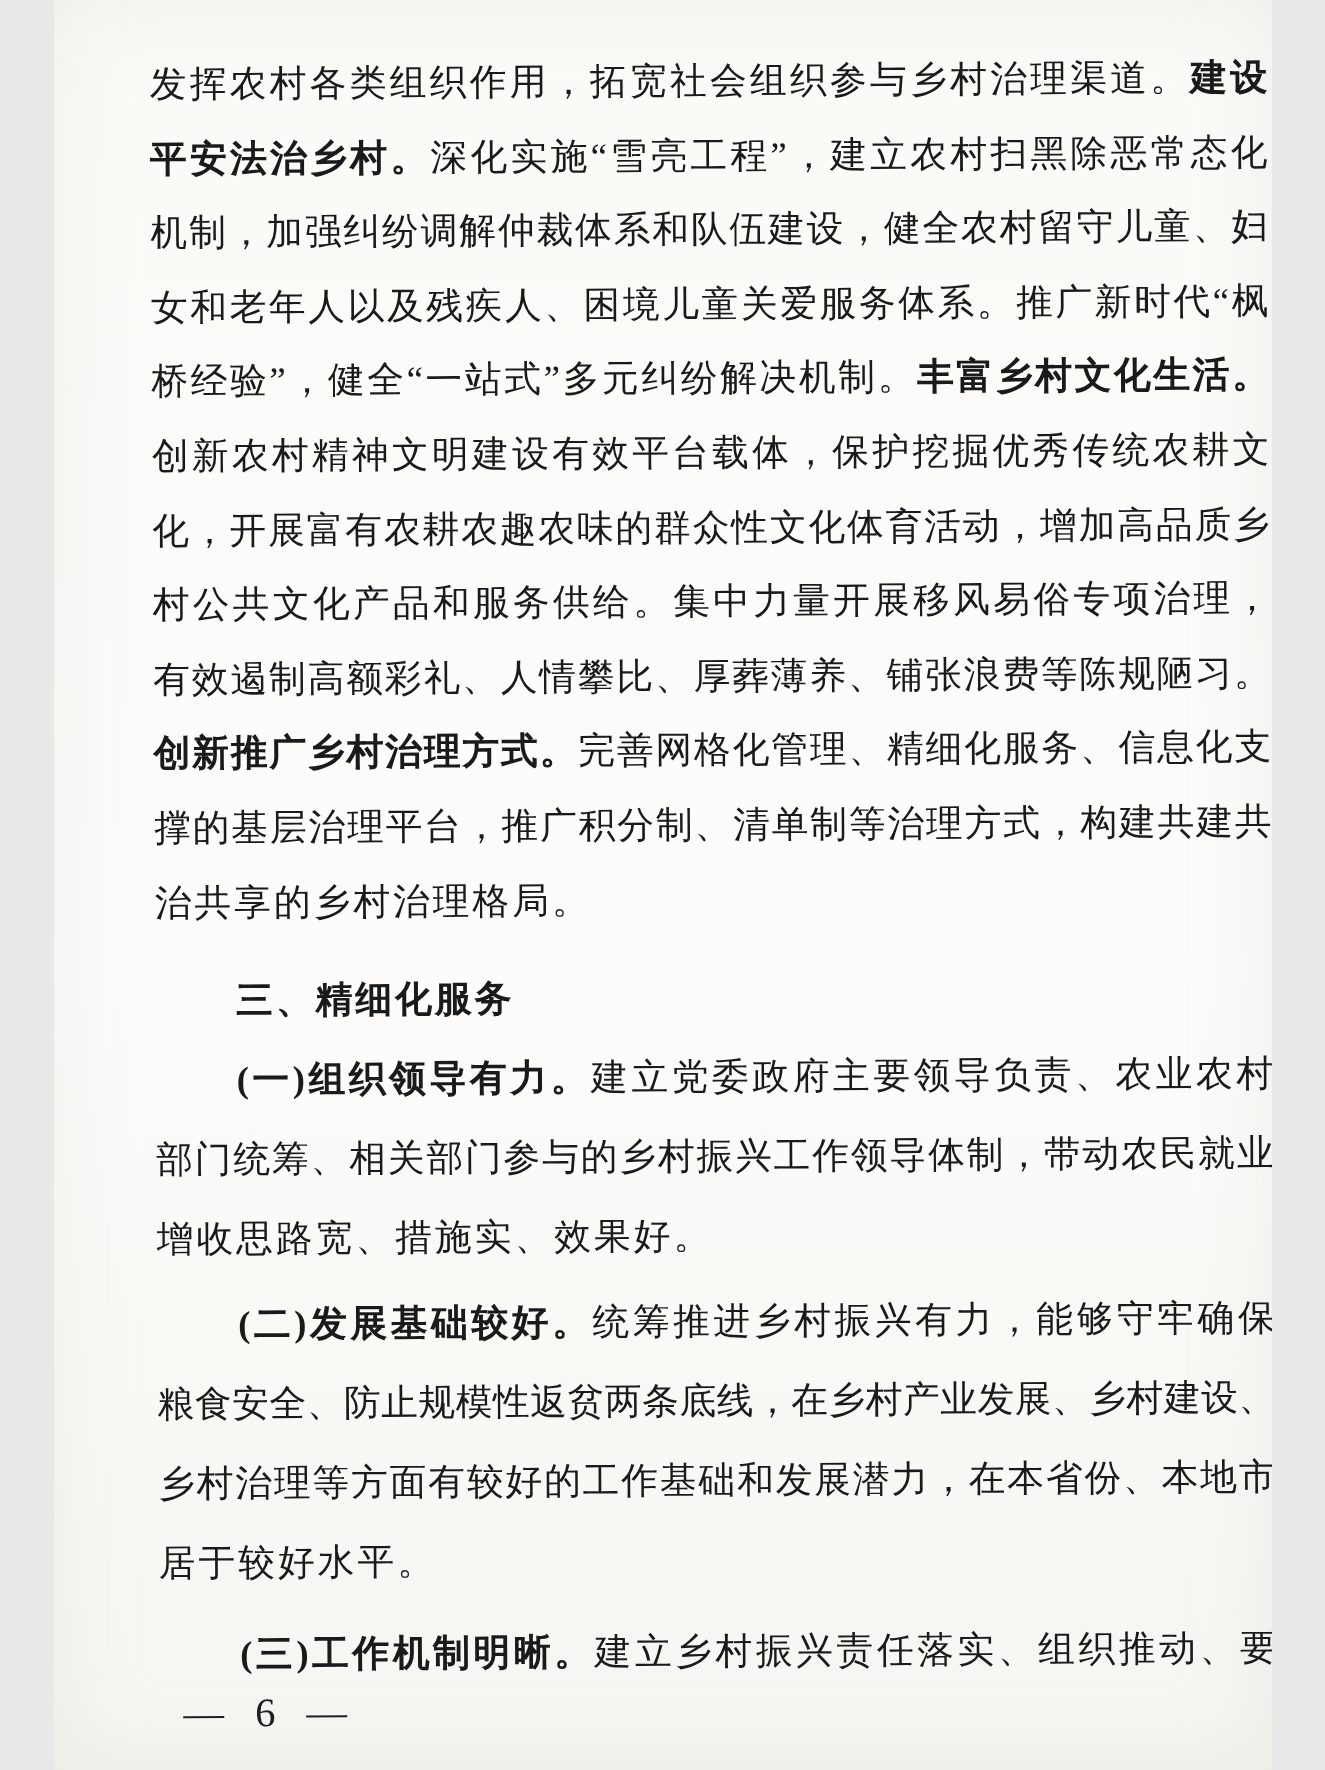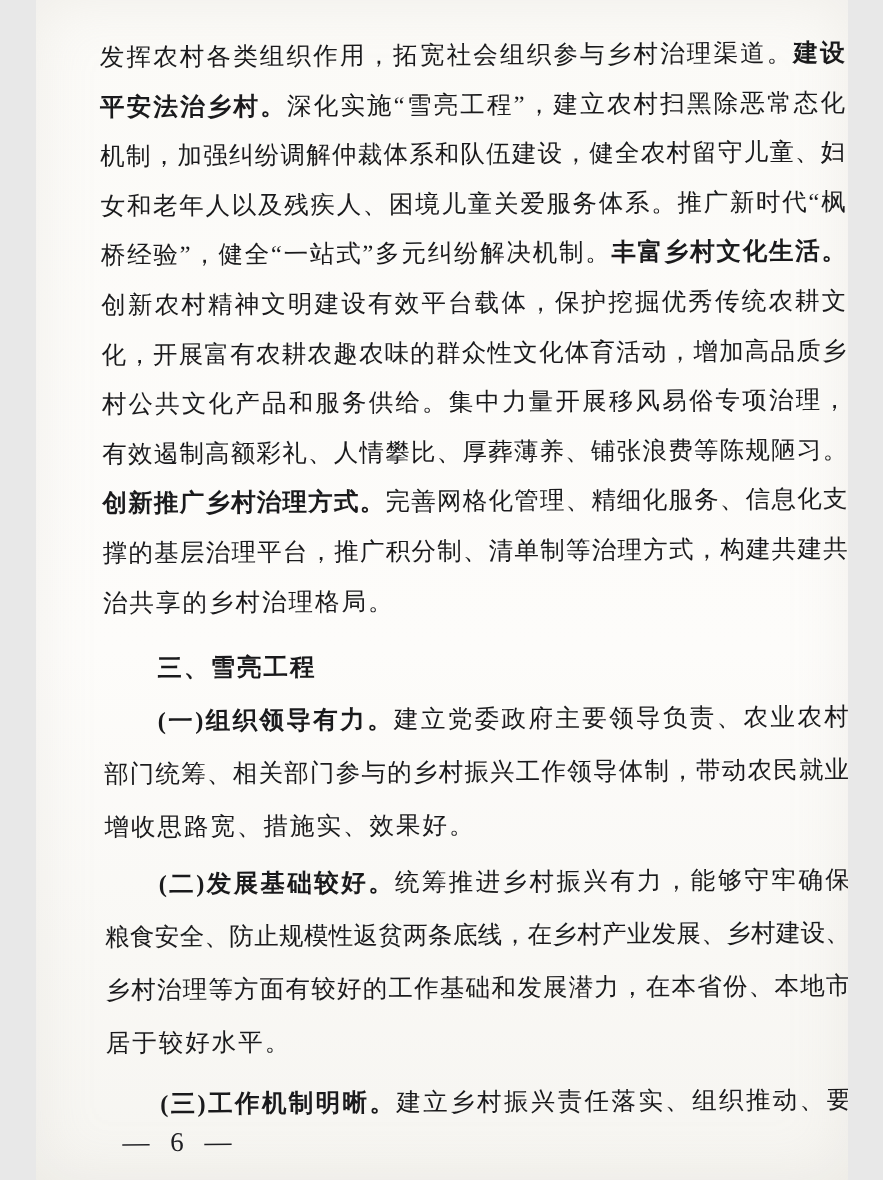--- a/index.html
+++ b/index.html
@@ -64,21 +64,21 @@
       <div class="line j"><span class="r">创新农村精神文明建设有效平台载体，保护挖掘优秀传统农耕文</span></div>
       <div class="line j"><span class="r">化，开展富有农耕农趣农味的群众性文化体育活动，增加高品质乡</span></div>
       <div class="line j"><span class="r">村公共文化产品和服务供给。集中力量开展移风易俗专项治理，</span></div>
       <div class="line j"><span class="r">有效遏制高额彩礼、人情攀比、厚葬薄养、铺张浪费等陈规陋习。</span></div>
       <div class="line j"><span class="b">创新推广乡村治理方式。</span><span class="r">完善网格化管理、精细化服务、信息化支</span></div>
       <div class="line j"><span class="r">撑的基层治理平台，推广积分制、清单制等治理方式，构建共建共</span></div>
       <div class="line last"><span class="r">治共享的乡村治理格局。</span></div>
     </div>
 
     <div class="heading-row">
-      <div class="line last indent"><span class="b">三、雪亮工程</span></div>
+      <div class="line last indent"><span class="b">三、精细化服务</span></div>
     </div>
 
     <div class="para sec p2">
       <div class="line j indent"><span class="b">(一)组织领导有力。</span><span class="r">建立党委政府主要领导负责、农业农村</span></div>
       <div class="line j"><span class="r">部门统筹、相关部门参与的乡村振兴工作领导体制，带动农民就业</span></div>
       <div class="line last"><span class="r">增收思路宽、措施实、效果好。</span></div>
     </div>
 
     <div class="para sec p3">
       <div class="line j indent"><span class="b">(二)发展基础较好。</span><span class="r">统筹推进乡村振兴有力，能够守牢确保</span></div>

